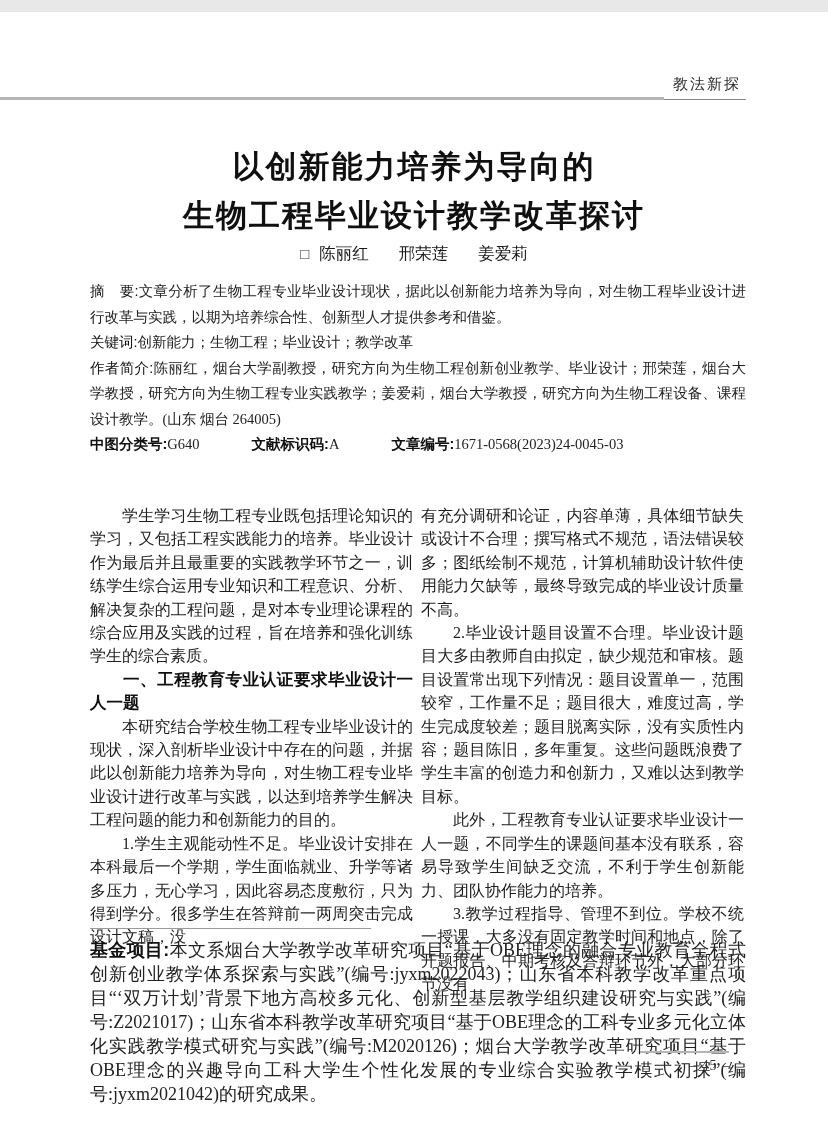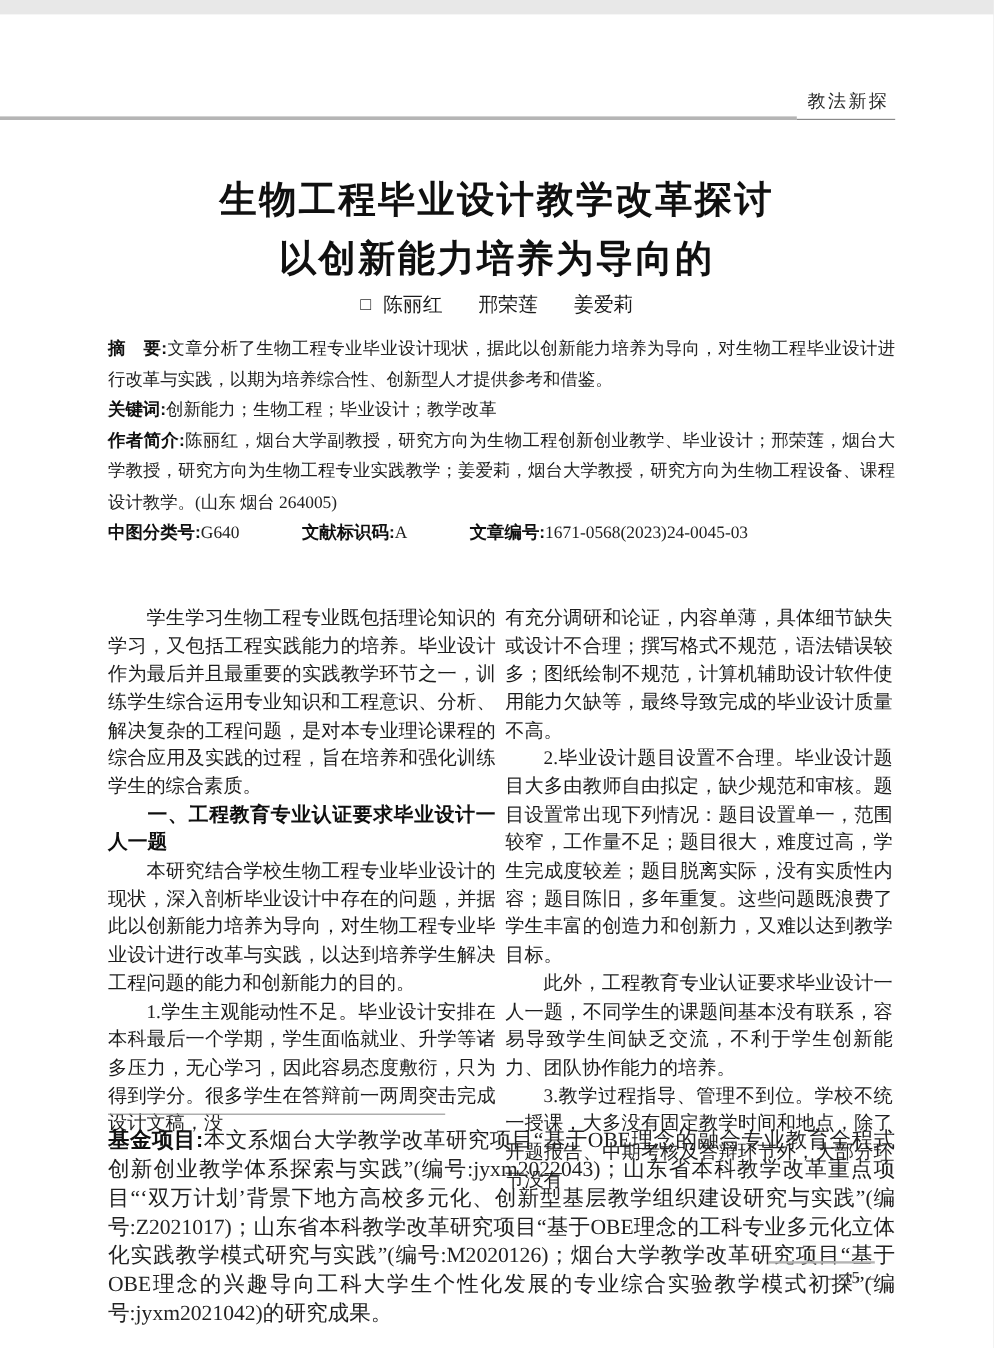--- a/index.html
+++ b/index.html
@@ -27,21 +27,21 @@
     font-size:16.5px; color:#1a1a1a;
   }
   .author-marker { margin-right:10px; font-size:15px; color:#333; }
   .author + .author { margin-left:30px; }
   
   .meta {
     position:absolute; left:90px; top:267px; width:656px;
     font-size:14.5px; line-height:25.5px; text-align:justify; color:#222;
   }
   .meta p { margin:0; }
-  .meta-label { font-family:"Liberation Sans", sans-serif; font-weight:bold; color:#111; }
+  .meta-label { font-family:"Liberation Sans", sans-serif; font-weight:normal; color:#111; }
   .meta-class-line { display:flex; gap:52px; text-align:right; margin-top:3px; }
   .meta-pair b { font-family:"Liberation Sans", sans-serif; color:#111; }
   
   .body-columns {
     position:absolute; left:90px; top:492px; width:656px;
     display:flex; gap:8px;
     font-size:16px; line-height:23.4px; text-align:justify; color:#1d1d1d;
   }
   .col { width:323px; }
   .para { margin:0; }
@@ -62,22 +62,22 @@
 </head>
 <body>
 
 <div class="page">
 
   <div class="header-rule"></div>
   <div class="header-rule-thin"></div>
   <div class="header-label">教法新探</div>
 
   <div class="title-block">
+    <div>以创新能力培养为导向的</div>
     <div>生物工程毕业设计教学改革探讨</div>
-    <div>以创新能力培养为导向的</div>
   </div>
 
   <div class="authors">
     <span class="author-marker">□</span>
     <span class="author">陈丽红</span>
     <span class="author">邢荣莲</span>
     <span class="author">姜爱莉</span>
   </div>
 
   <div class="meta">

